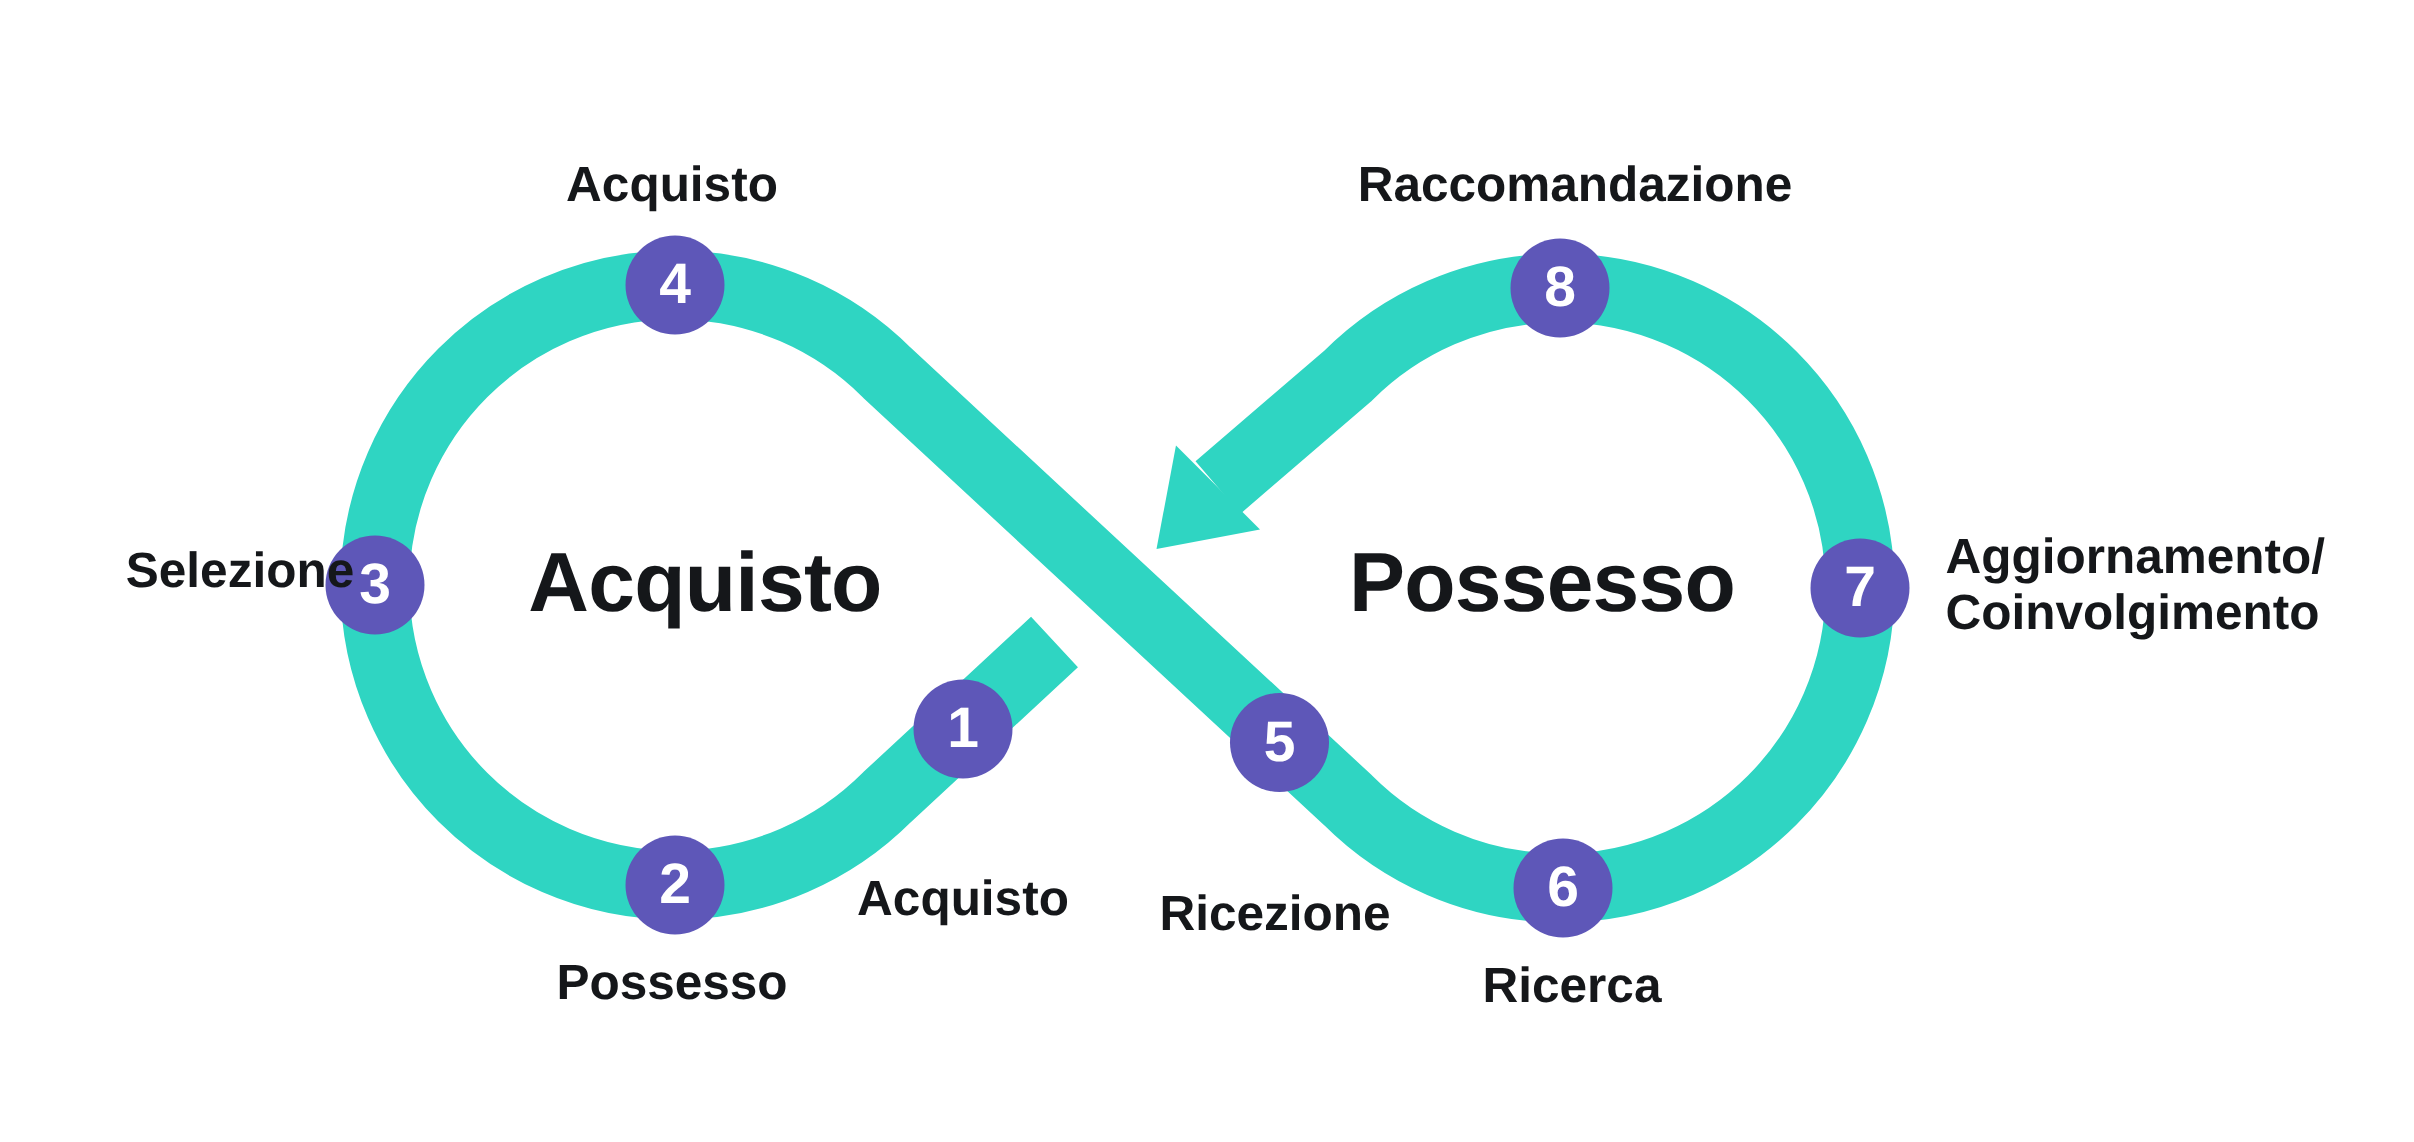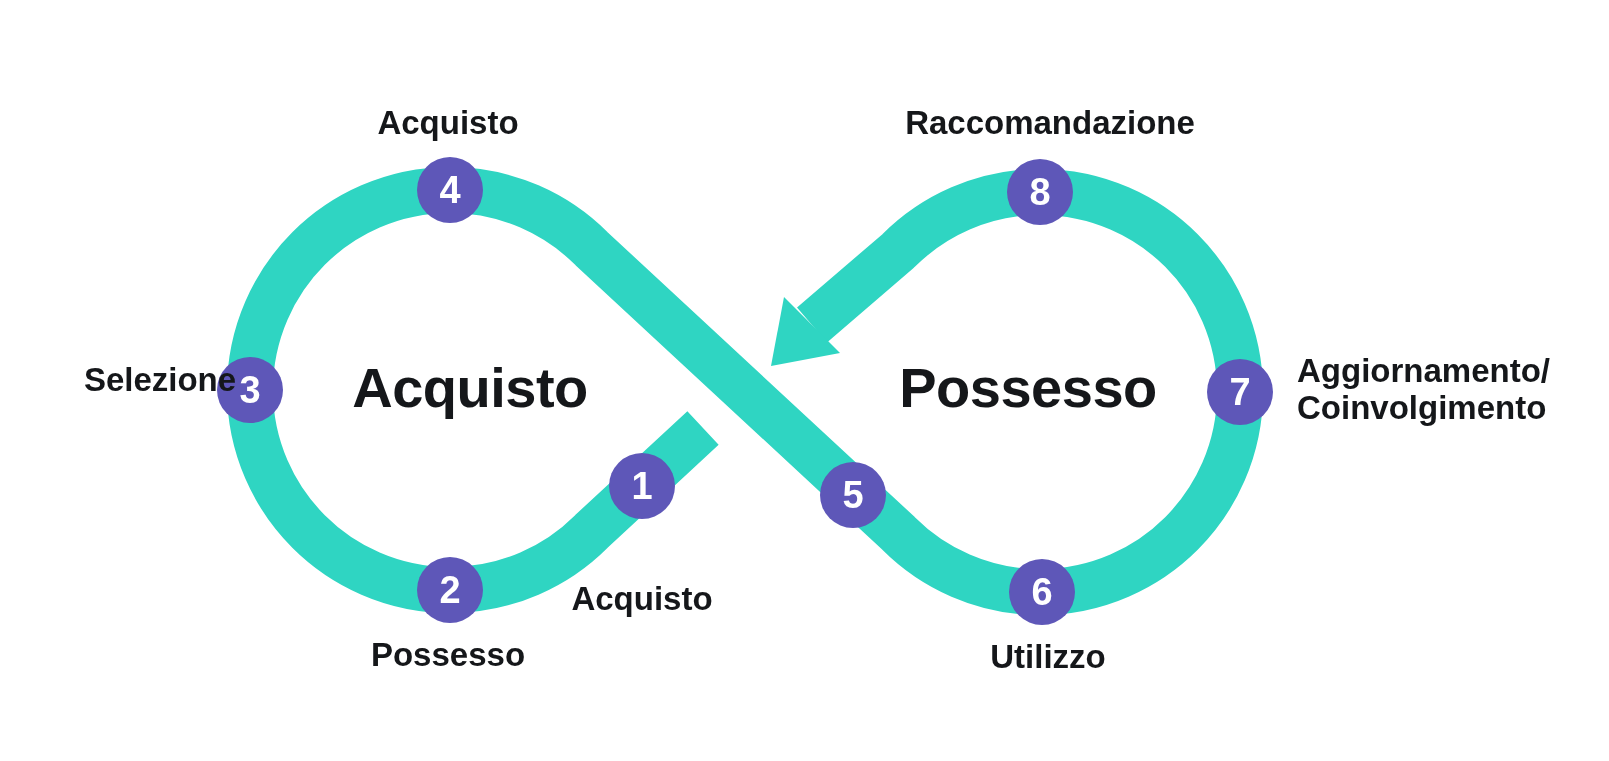--- a/index.html
+++ b/index.html
@@ -91,21 +91,22 @@
   <div class="step-node" style="left:417px; top:157px;">4</div>
   <div class="step-node" style="left:820px; top:462px;">5</div>
   <div class="step-node" style="left:1009px; top:559px;">6</div>
   <div class="step-node" style="left:1207px; top:359px;">7</div>
   <div class="step-node" style="left:1007px; top:159px;">8</div>
 
   <div class="step-label centered" style="left:642px; top:580px;">Acquisto</div>
   <div class="step-label centered" style="left:448px; top:636px;">Possesso</div>
   <div class="step-label centered" style="left:121px; top:361px;margin-left:39px;">Selezione</div>
   <div class="step-label centered" style="left:448px; top:104px;">Acquisto</div>
-  <div class="step-label centered" style="left:1048px; top:638px;">Utilizzo</div>
+  <div class="step-label centered" style="left:850px; top:590px;">Ricezione</div>
+  <div class="step-label centered" style="left:1048px; top:638px;">Ricerca</div>
   <div class="step-label" style="left:1297px; top:352px;">Aggiornamento/
 Coinvolgimento</div>
   <div class="step-label centered" style="left:1050px; top:104px;">Raccomandazione</div>
 
   <div class="phase-title" style="left:470px; top:355px;">Acquisto</div>
   <div class="phase-title" style="left:1028px; top:355px;">Possesso</div>
 
 </div>
 
 </body></html>

